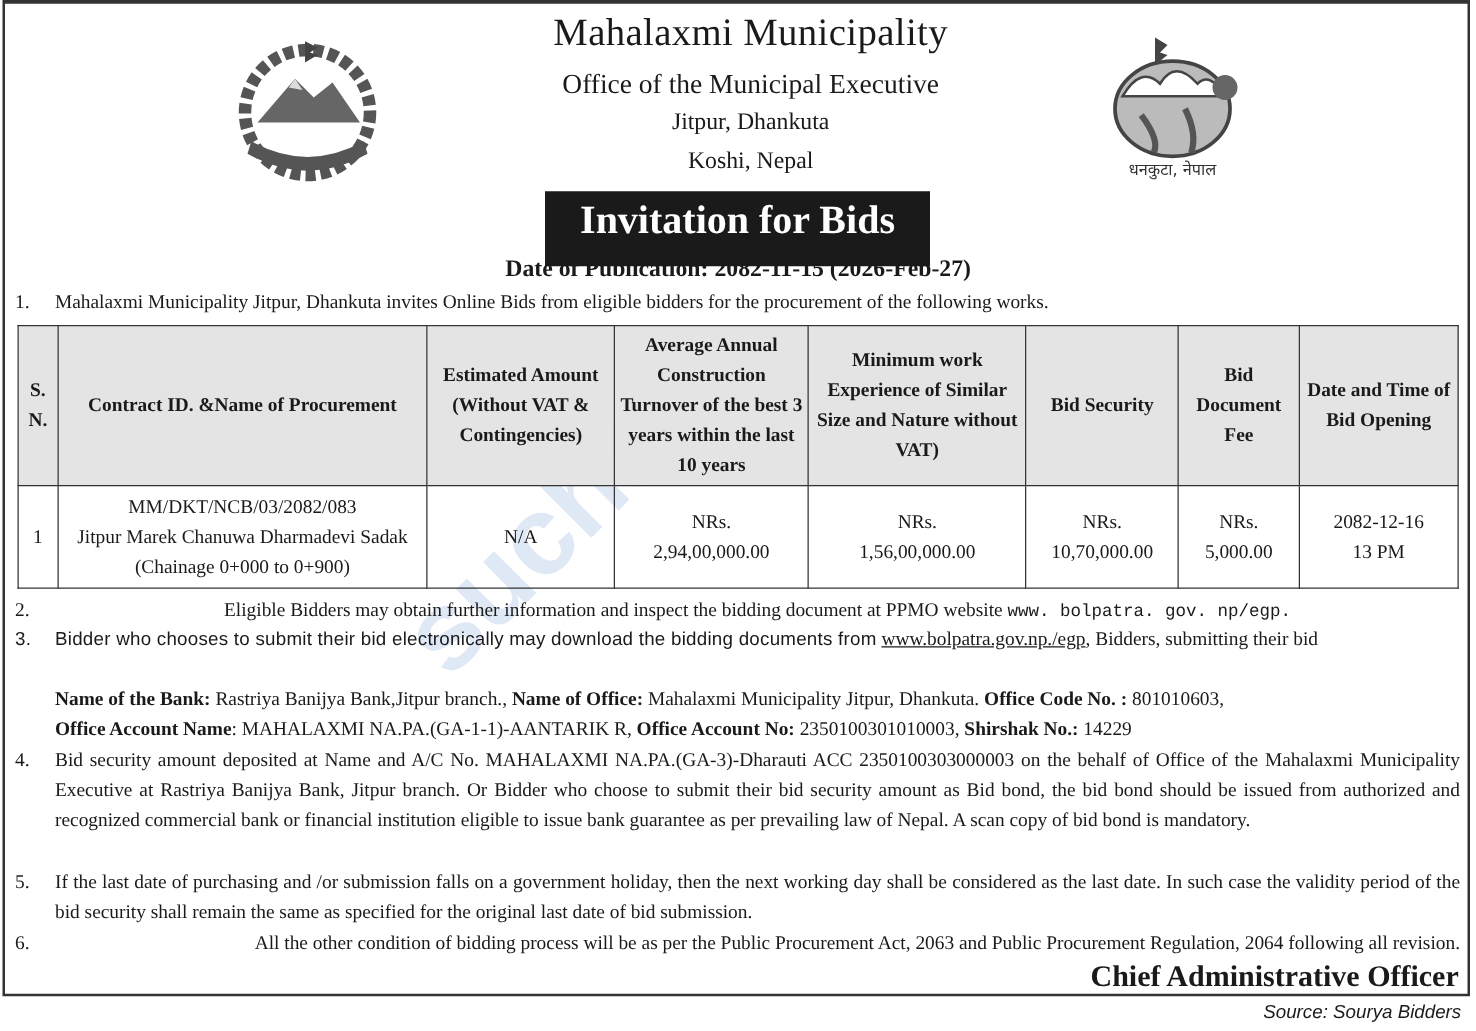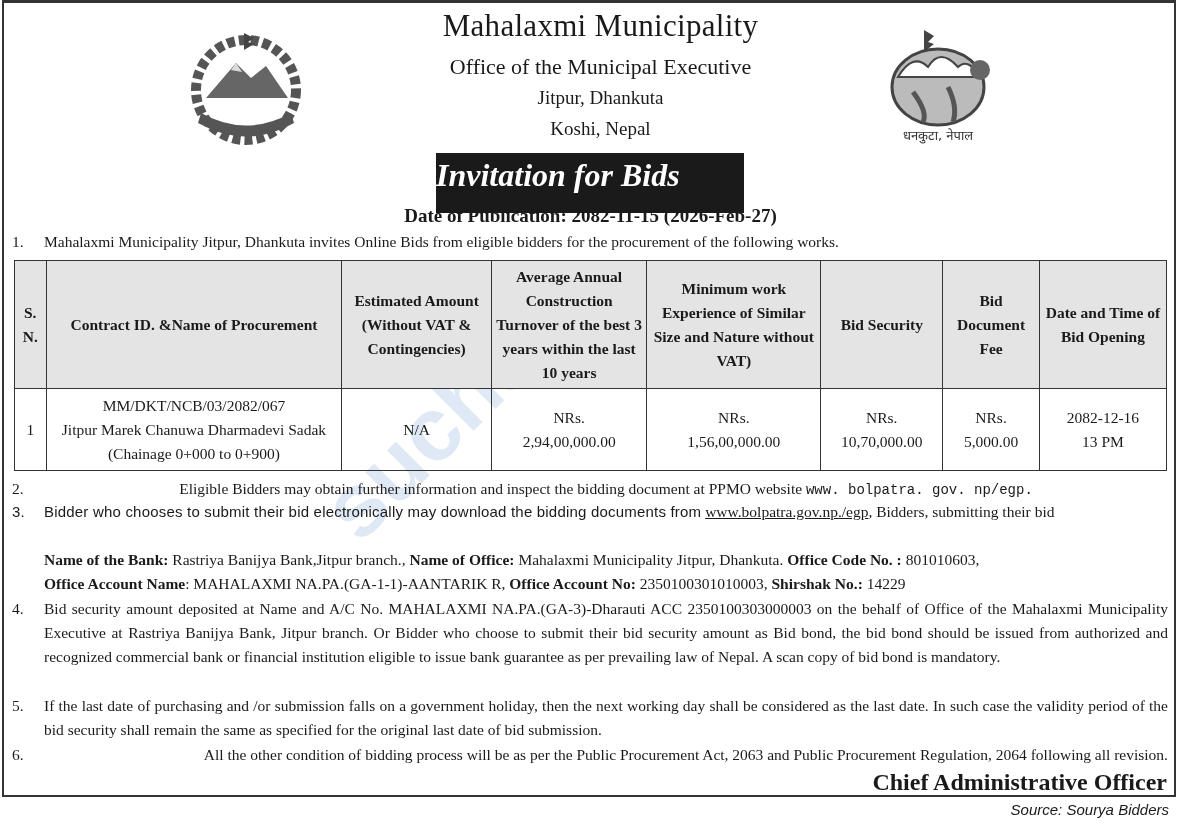--- a/index.html
+++ b/index.html
@@ -5,21 +5,21 @@
   html, body { margin:0; padding:0; background:#ffffff; }
   body { width:1181px; height:825px; position:relative; overflow:hidden; font-family:"Liberation Serif", "DejaVu Serif", serif; color:#1a1a1a; }
   .frame { position:absolute; left:2px; top:0px; width:1174px; height:797px; border:2px solid #333; border-top:3px solid #333; box-sizing:border-box; background:#fff; }
   .logo-left { position:absolute; left:176px; top:28px; width:140px; height:120px; }
   .logo-right { position:absolute; left:868px; top:22px; width:140px; height:130px; }
   .hdr { position:absolute; left:10px; width:1181px; text-align:center; font-weight:normal; }
   .h1 { top:8px; font-size:31px; letter-spacing:0.3px; }
   .h2 { top:54px; font-size:22px; }
   .h3 { top:87px; font-size:19px; }
   .h4 { top:118px; font-size:19px; }
-  .banner { position:absolute; left:436px; top:153px; width:308px; height:60px; background:#1a1a1a; color:#fff; font-weight:bold; font-size:32px; line-height:44px;font-style:italic; }
+  .banner { position:absolute; left:436px; top:153px; width:308px; height:60px; background:#1a1a1a; color:#fff; font-weight:bold; font-size:32px; text-align:center; line-height:44px; }
   .pubdate { position:absolute; left:0; width:1181px; top:205px; text-align:center; font-weight:bold; font-size:19px; }
   .para { position:absolute; left:12px; width:1156px; font-size:15.5px; line-height:24px; }
   .num { position:absolute; left:0; width:30px; }
   .txt { margin-left:32px; text-align:justify; }
   .sans { font-family:"Liberation Sans", "DejaVu Sans", sans-serif; font-size:15px; letter-spacing:0.2px; }
   .mono { font-family:"Liberation Mono", "DejaVu Sans Mono", monospace; font-size:14px; }
   table.bids { position:absolute; left:14px; top:260px; width:1153px; border-collapse:collapse; font-size:15.5px; }
   table.bids th, table.bids td { border:1.5px solid #333; text-align:center; vertical-align:middle; padding:2px 3px; line-height:24px; }
   table.bids th { background:#e4e4e4; font-weight:bold; height:123px; }
   table.bids td { height:77px; font-weight:normal; }
@@ -75,21 +75,21 @@
       <th style="width:164px;">Minimum work Experience of Similar Size and Nature without VAT)</th>
       <th style="width:113px;">Bid Security</th>
       <th style="width:88px;">Bid Document Fee</th>
       <th style="width:118px;">Date and Time of  Bid Opening</th>
     </tr>
   </thead>
   <tbody>
     <tr>
       <td>1</td>
       <td>
-        <div>MM/DKT/NCB/03/2082/067</div>
+        <div>MM/DKT/NCB/03/2082/083</div>
         <div>Jitpur Marek Chanuwa Dharmadevi Sadak</div>
         <div>(Chainage 0+000 to 0+900)</div>
       </td>
       <td>N/A</td>
       <td>
         <div>NRs.</div>
         <div>2,94,00,000.00</div>
       </td>
       <td>
         <div>NRs.</div>

